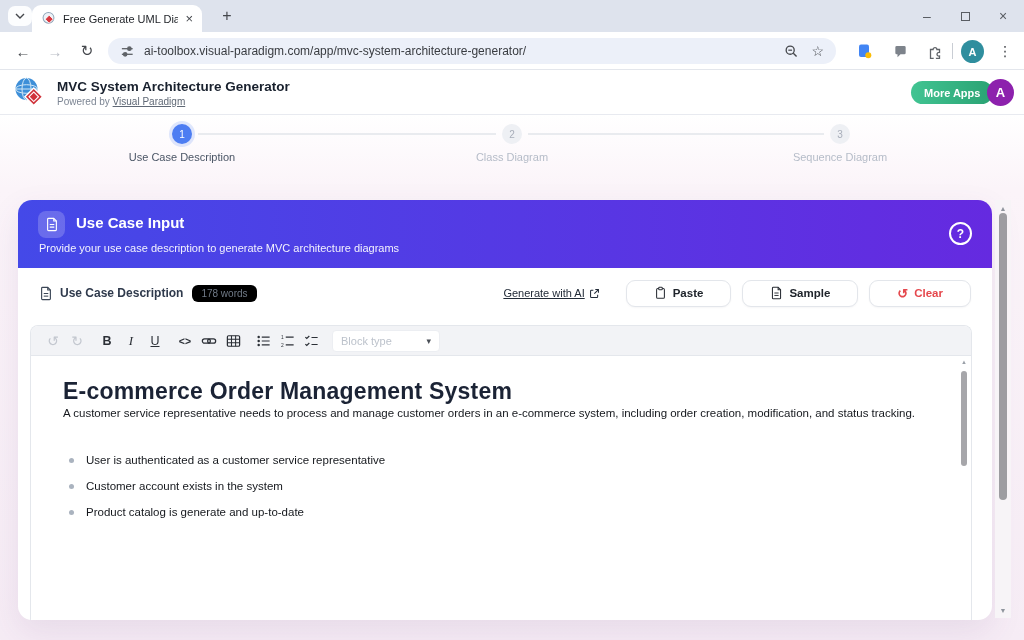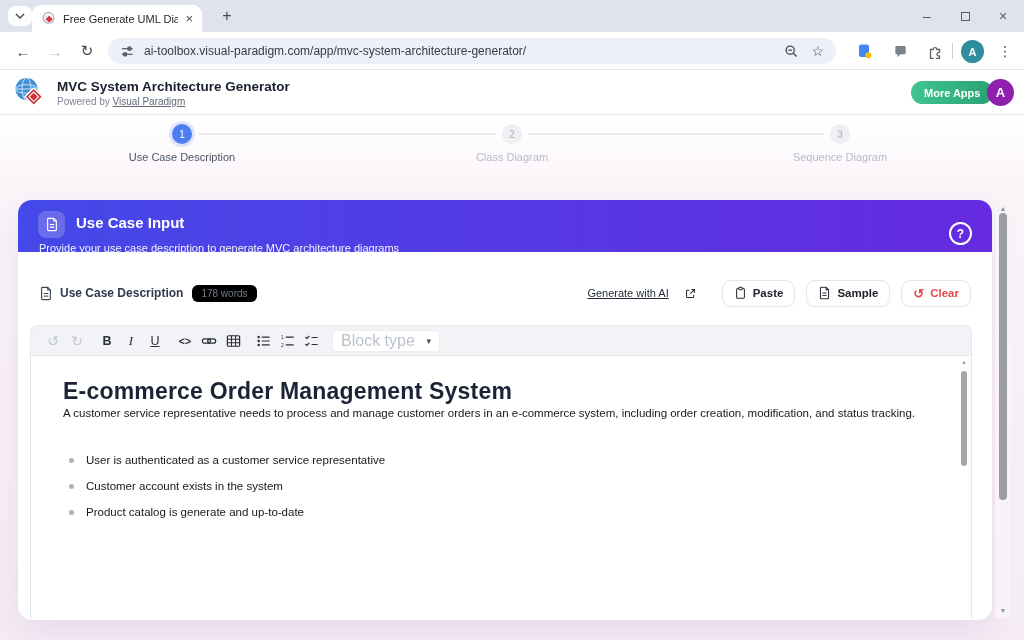--- a/index.html
+++ b/index.html
@@ -44,45 +44,45 @@
 .step-circle{position:absolute;width:20px;height:20px;border-radius:50%;font-size:10px;display:flex;align-items:center;justify-content:center;top:124px}
 .step-circle.active{background:#4d7df2;color:#fff;box-shadow:0 0 0 3px rgba(77,125,242,.18)}
 .step-circle.idle{background:#eef0f4;color:#a8aeba}
 .step-label{position:absolute;top:151px;width:220px;text-align:center;font-size:11px}
 .step-label.active{color:#4a5565}
 .step-label.idle{color:#b5bcc8}
 .step-line{position:absolute;top:133px;height:2px;background:#e9ebef}
 
 
 .card{position:absolute;left:18px;top:200px;width:974px;height:420px;background:#fff;border-radius:14px;overflow:hidden;box-shadow:0 12px 32px rgba(96,54,128,.10)}
-.banner{position:absolute;left:0;top:0;width:100%;height:52px;background:linear-gradient(90deg,#4449e8,#652ae0)}
+.banner{position:absolute;left:0;top:0;width:100%;height:68px;background:linear-gradient(90deg,#4449e8,#652ae0)}
 .banner-chip{position:absolute;left:20px;top:11px;width:27px;height:27px;border-radius:8px;background:rgba(255,255,255,.20);display:flex;align-items:center;justify-content:center}
 .banner-title{position:absolute;left:58px;top:14px;font-size:15px;font-weight:bold;color:#fff}
 .banner-sub{position:absolute;left:21px;top:42px;font-size:11px;color:rgba(255,255,255,.93)}
 .help{position:absolute;right:20px;top:22px;width:23px;height:23px;border:2px solid #fff;border-radius:50%;color:#fff;font-size:12px;font-weight:bold;display:flex;align-items:center;justify-content:center}
 
 .actions{position:absolute;left:0;top:68px;width:100%;height:50px;display:flex;align-items:center;padding:0 21px;background:#fff}
 .sec-label{font-size:12px;font-weight:bold;color:#2f3a4c;margin-left:7px}
 .word-badge{margin-left:9px;background:#000000;color:#717b88;font-size:10px;padding:3px 9px;border-radius:6px}
 .spacer{flex:1}
-.gen-link{display:flex;align-items:center;gap:16px;font-size:11px;color:#222b38;text-decoration:underline;margin-right:15px}
-.btn{height:27px;border:1px solid #e3e6eb;border-radius:9px;background:#fff;padding:0 11px;margin-left:11px;font-size:11.5px;font-weight:bold;color:#20252c;display:flex;align-items:center;gap:6px;font-family:inherit;box-shadow:0 1px 2px rgba(20,30,50,.04)}
+.gen-link{display:flex;align-items:center;gap:4px;font-size:11px;color:#222b38;text-decoration:underline;margin-right:15px}
+.btn{height:27px;border:1px solid #e3e6eb;border-radius:9px;background:#fff;padding:0 27px;margin-left:11px;font-size:11.5px;font-weight:bold;color:#20252c;display:flex;align-items:center;gap:6px;font-family:inherit;box-shadow:0 1px 2px rgba(20,30,50,.04)}
 .btn.clear{color:#e5484d}
 .clear-ico{font-size:13px;color:#e5484d;font-weight:bold;line-height:1}
 
 .editor{position:absolute;left:12px;top:125px;width:942px;height:295px;border:1px solid #e4e7ec;border-bottom:none;border-radius:8px 8px 0 0;background:#fff;overflow:hidden}
 .etoolbar{height:30px;background:#f2f3f6;border-bottom:1px solid #e4e7ec;display:flex;align-items:center;padding:0 10px}
 .tbtn{width:24px;height:22px;display:flex;align-items:center;justify-content:center;font-size:12.5px;color:#2b2f36;border-radius:4px}
 .tbtn.dim{color:#c3c7cf;font-size:14px}
 .tbtn.b{font-weight:bold}
 .tbtn.i{font-style:italic;font-family:"Liberation Serif",serif;font-size:13px}
 .tbtn.u{text-decoration:underline}
 .tbtn.code{font-size:10.5px;font-weight:bold;letter-spacing:0}
 .blocktype{margin-left:9px;width:108px;height:22px;background:#fff;border:1px solid #eceef2;border-radius:4px;display:flex;align-items:center;padding:0 8px}
-.blocktype .ph{flex:1;font-size:16px;color:#bcc2cb}
+.blocktype .ph{flex:1;font-size:11px;color:#bcc2cb}
 .blocktype .caret{font-size:9px;color:#4a4f57}
 
 .edoc{padding:22px 40px 0 32px}
 .edoc h1{font-size:23px;font-weight:bold;color:#1b2335;letter-spacing:.2px}
 .edoc h2{font-size:15.5px;font-weight:bold;color:#1b2335;margin-top:27px}
 .edoc p{font-size:11.5px;color:#15181d;line-height:1.5}
 .edoc ul{list-style:none;margin-top:32px}
 .edoc li{position:relative;font-size:11.5px;color:#15181d;padding-left:23px;margin-bottom:14px}
 .edoc li::before{content:"";position:absolute;left:6px;top:4px;width:5px;height:5px;border-radius:50%;background:#aab3bf}
 

